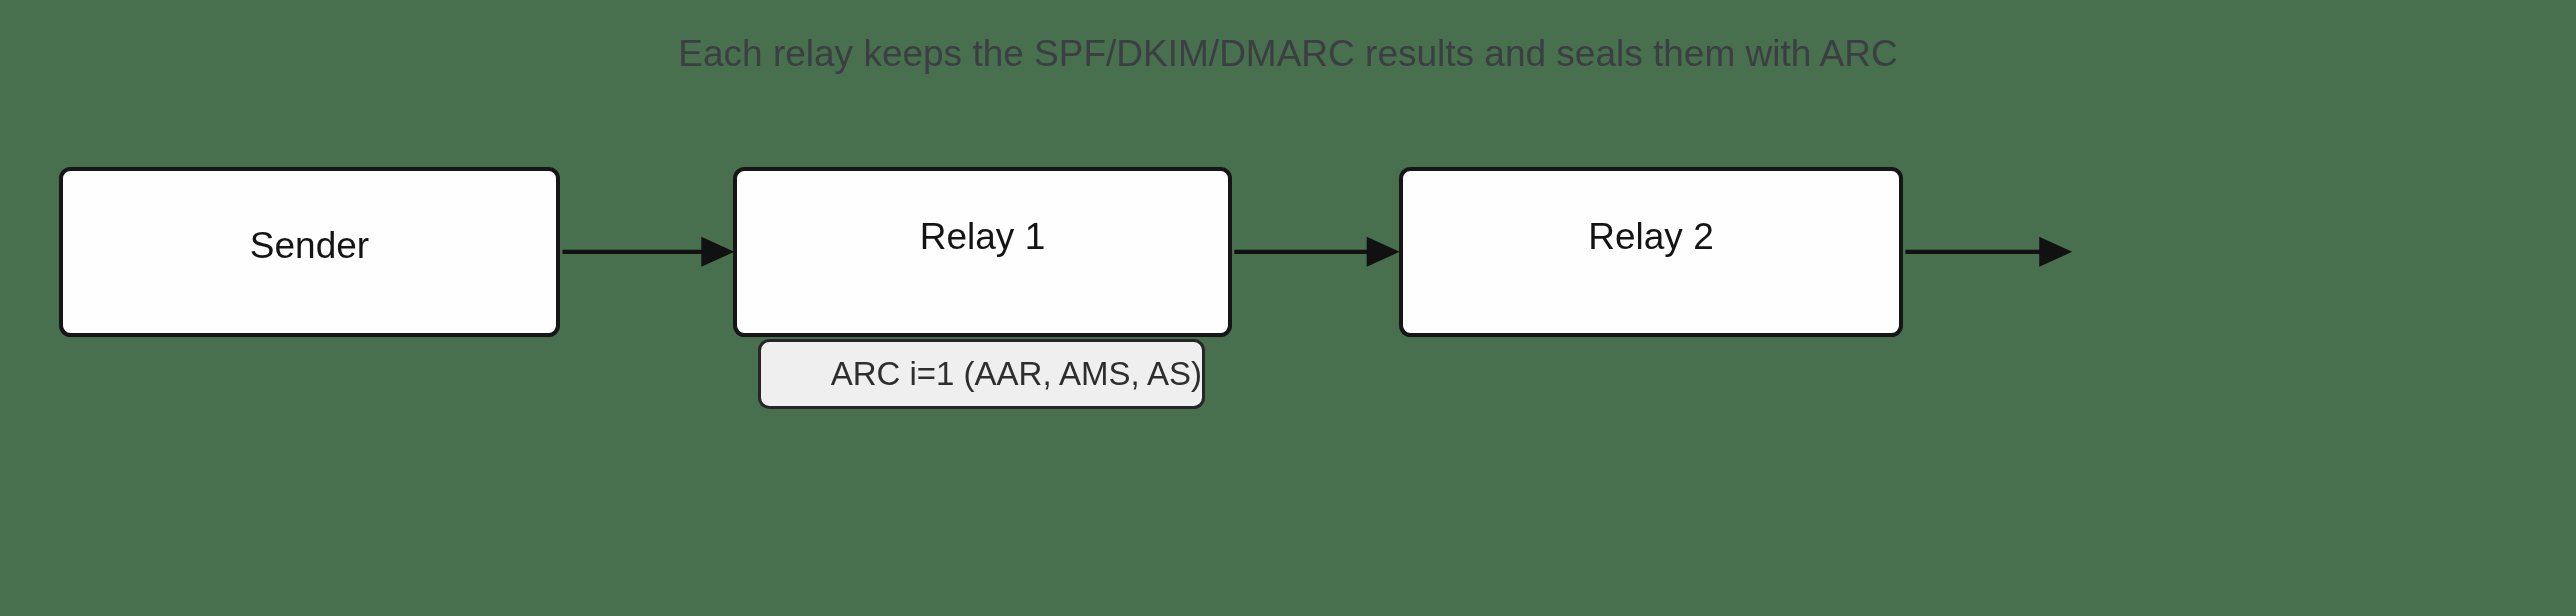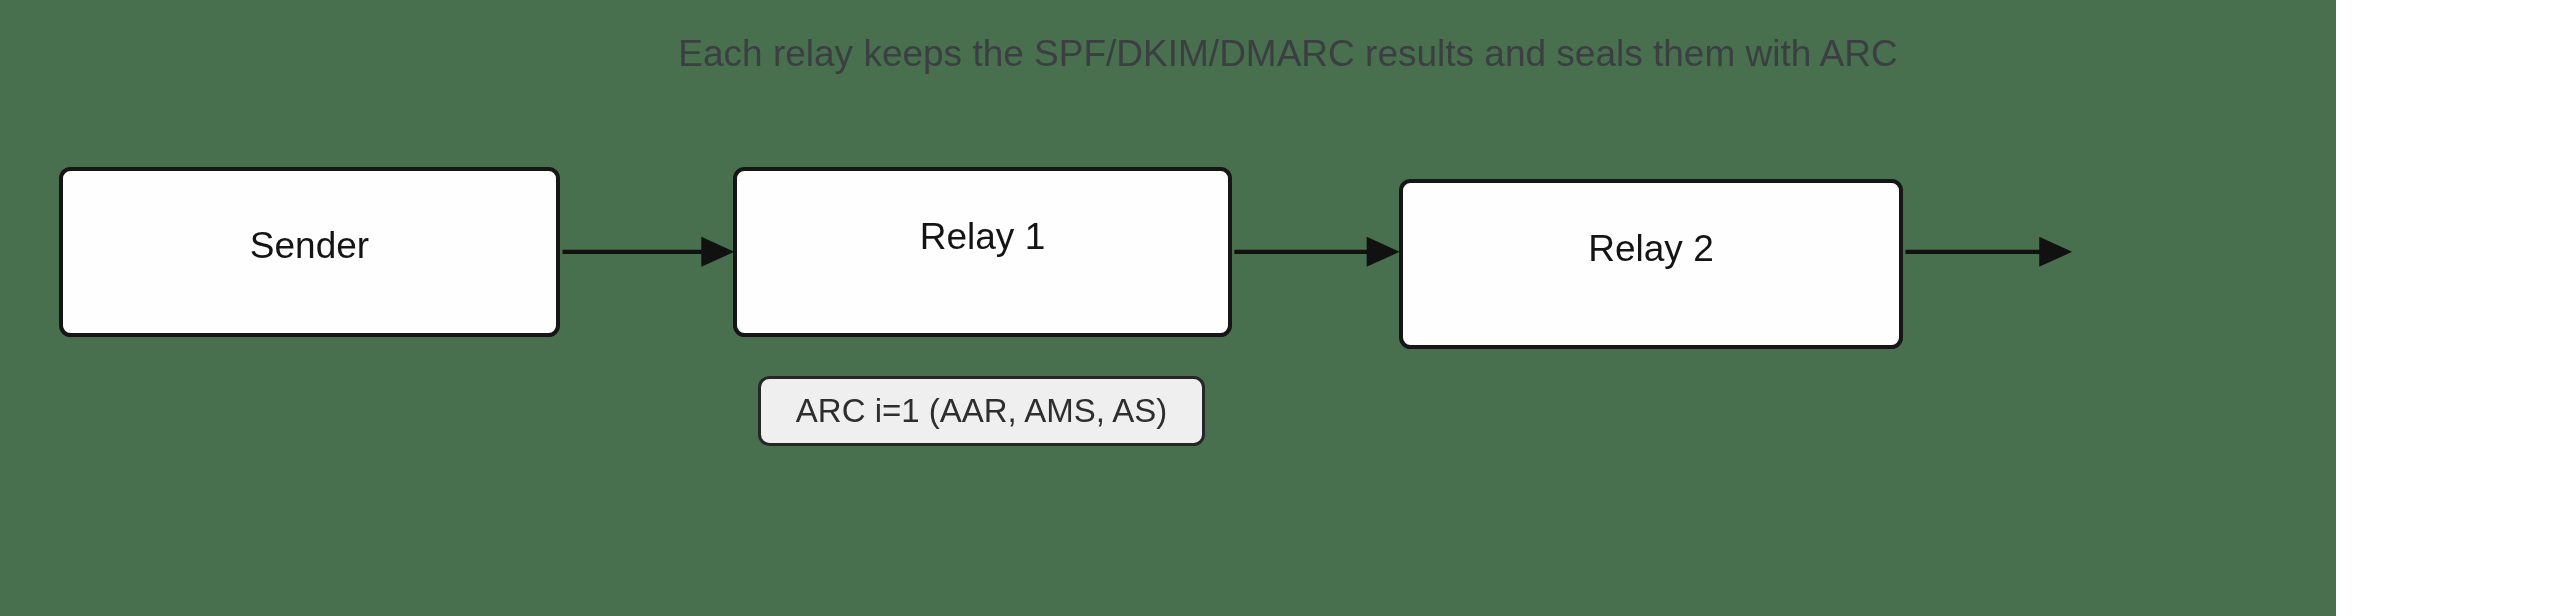--- a/index.html
+++ b/index.html
@@ -2,21 +2,21 @@
 <html style="--background: #486F4E; --node_fill: #FEFEFE; --node_border: #161616; --node_text: #141414; --seal_fill: #EFEFEF; --seal_border: #262626; --seal_text: #2E2E2E; --arrow: #111111; --title_text: #3B3F42;font-size:11.4px"><head>
 <meta charset="utf-8">
 <style>
   html, body { margin: 0; padding: 0; }
   body {
     font-family: "Liberation Sans", "DejaVu Sans", sans-serif;
     -webkit-font-smoothing: antialiased;
   }
   .canvas {
     position: relative;
-    width: 2336px;
+    width: 2576px;
     height: 616px;
     background: var(--background, #486F4E);
     overflow: hidden;
   }
   .diagram-title {
     position: absolute;
     left: 0;
     top: 33px;
     width: 2576px;
     text-align: center;
@@ -37,38 +37,37 @@
     align-items: center;
     justify-content: center;
     font-size: 37px;
     color: var(--node_text, #141414);
     white-space: nowrap;
   }
   .node.endpoint { padding-bottom: 13px; }  
   .node.relay    { padding-bottom: 30px; }  
   .node-sender    { left: 59px;   width: 501px; }
   .node-relay-1   { left: 733px; width: 499px; }
-  .node-relay-2   { left: 1399px; width: 504px; margin-top: 12px; }
+  .node-relay-2   { left: 1399px; width: 504px; }
   .node-recipient { left: 2072px; width: 455px; }
 
   .seal {
     position: absolute;
     top: 339px;
     height: 70px;
     box-sizing: border-box;
     background: var(--seal_fill, #EFEFEF);
     border: 3.6px solid var(--seal_border, #262626);
     border-radius: 11.4px;
     display: flex;
     align-items: center;
-    justify-content: center;
+    justify-content: flex-end;
     font-size: 33px;
     color: var(--seal_text, #2E2E2E);
     white-space: nowrap;
-    margin-top: 37px;
   }
   .seal-1 { left: 758px; width: 447px; }
   .seal-2 { left: 1428px; width: 448px; }
 
   .arrows {
     position: absolute;
     left: 0; top: 0;
     width: 2576px;
     height: 616px;
     pointer-events: none;

